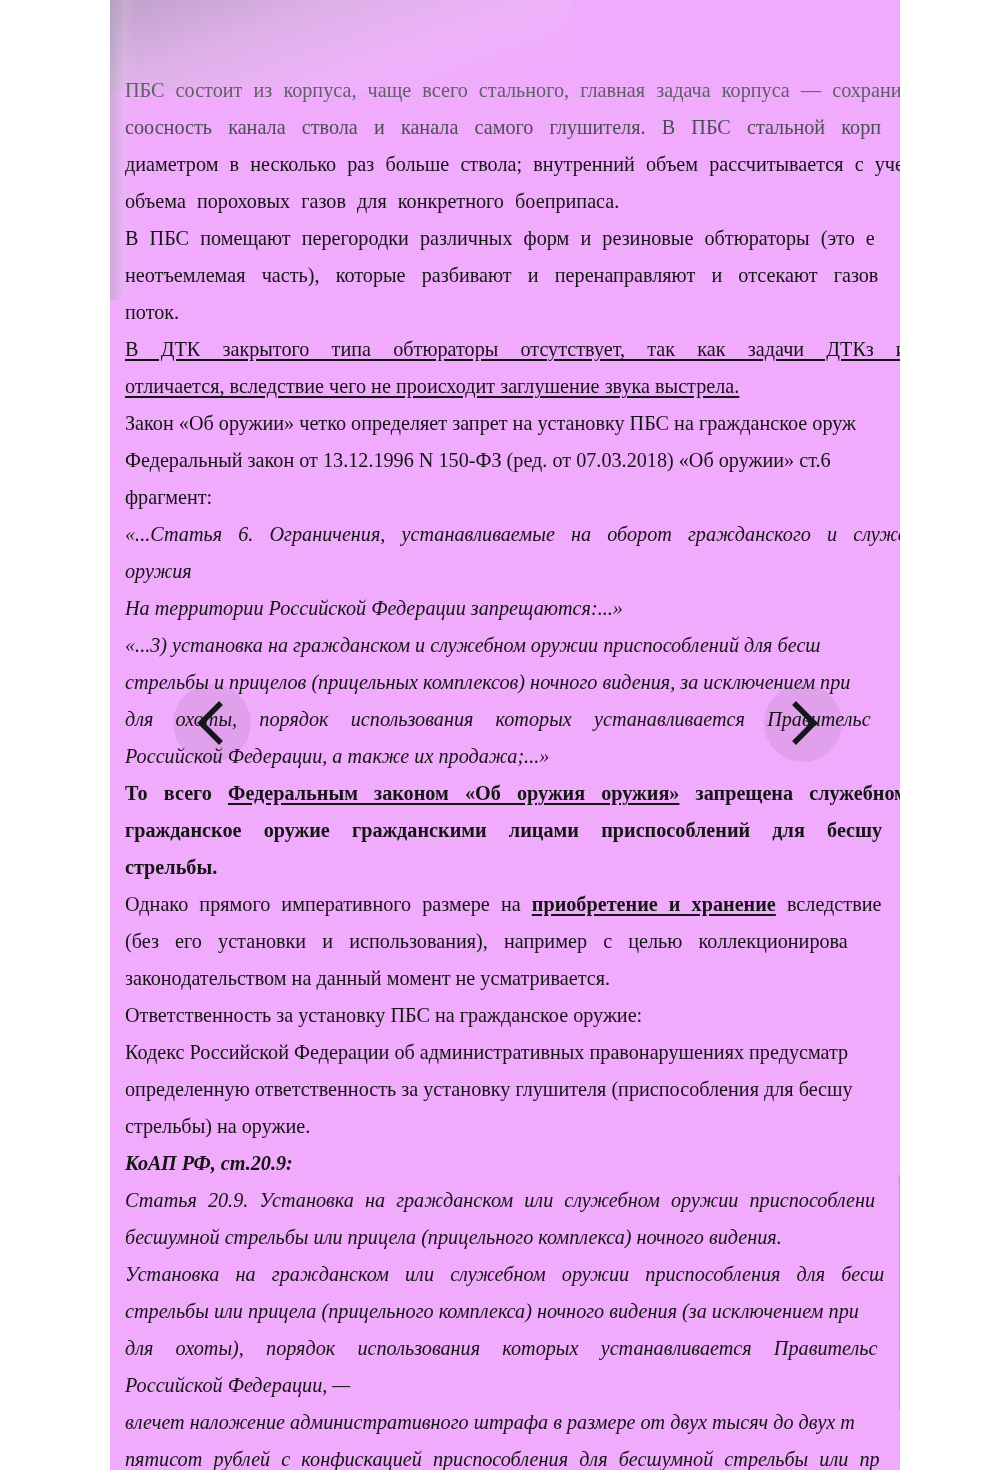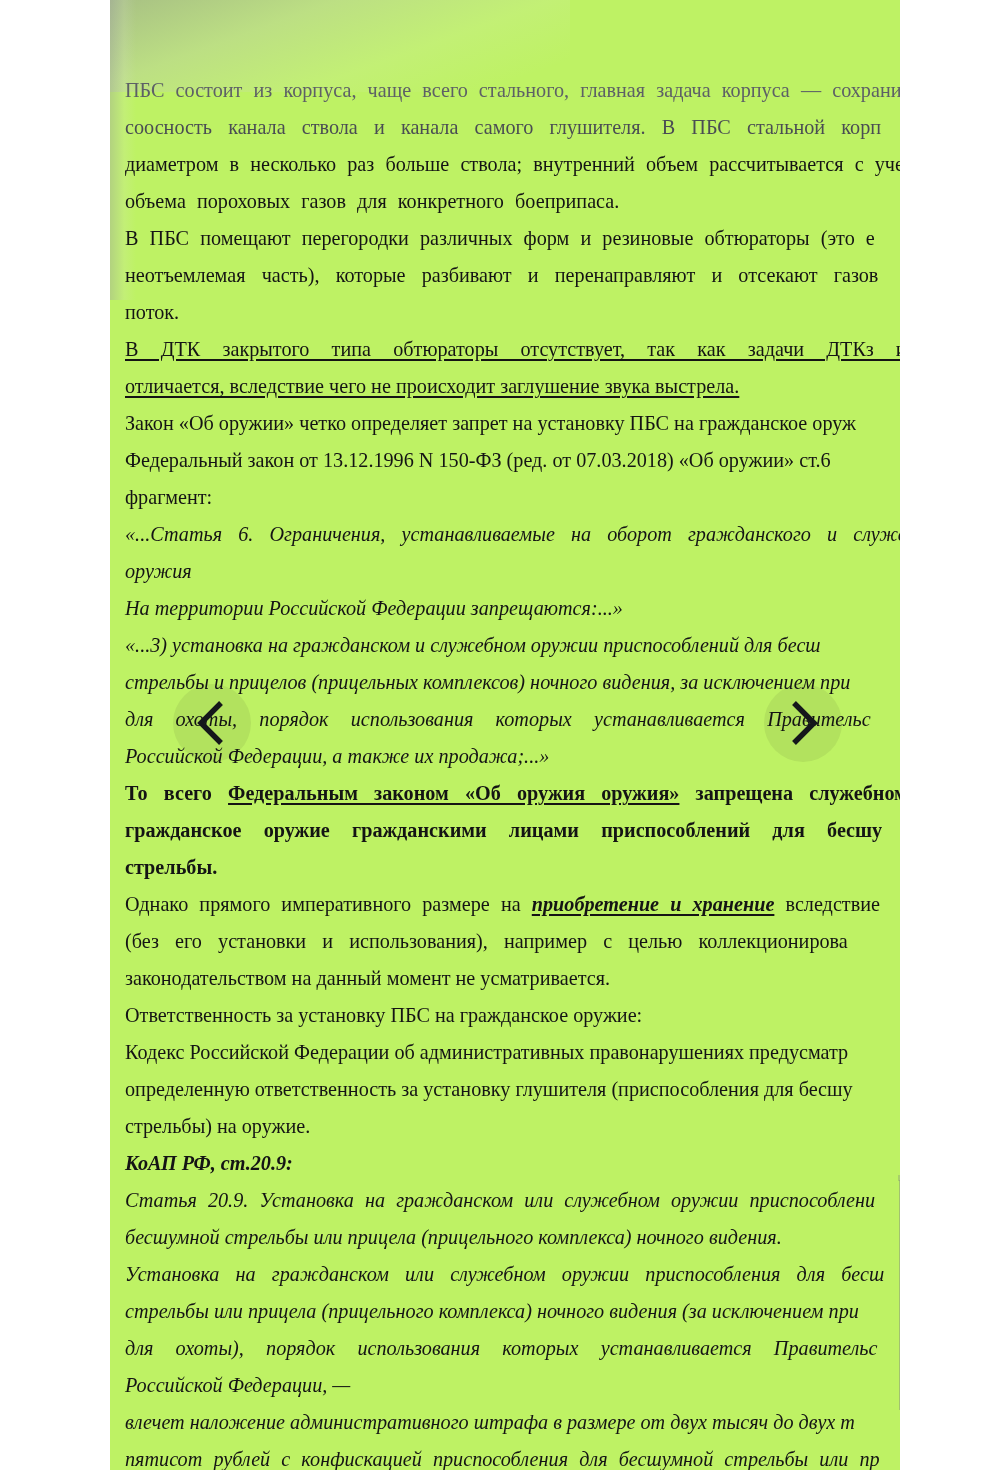--- a/index.html
+++ b/index.html
@@ -7,21 +7,21 @@
     width:1000px;height:1470px;
     background:#ffffff;
     font-family:"Liberation Serif","DejaVu Serif",serif;
     overflow:hidden;
     position:relative;
   }
   
   #page-sheet{
     position:absolute;
     left:110px; top:0; width:790px; height:1470px;
-    background:#bef264;
+    background:#f0abfc;
     overflow:hidden;
   }
   
   #scan-shadow-top{
     position:absolute;left:0;top:0;width:460px;height:92px;
     background:linear-gradient(160deg,rgba(150,152,158,.55) 0%,rgba(185,187,192,.34) 32%,rgba(225,226,230,.13) 62%,rgba(255,255,255,0) 88%);
     pointer-events:none;
   }
   #scan-shadow-left{
     position:absolute;left:0;top:0;width:26px;height:300px;
@@ -54,21 +54,21 @@
   }
   .p + .p{margin-top:0;}
   .gap-lg{margin-top:30px;}
 
   .faded{color:#5d6066;}       
   .faded2{color:#4a4d53;}
   b,.b{font-weight:700;}
   i,.i{font-style:italic;}
   .u{text-decoration:underline;text-underline-offset:3px;}
   .bi{font-weight:700;font-style:italic;}
-  .biu{font-weight:700;font-style:italic;text-decoration:underline;text-underline-offset:3px;}
+  .biu{font-weight:700;text-decoration:underline;text-underline-offset:3px;}
 
   .wide{word-spacing:.30em;}
   .wide2{word-spacing:.55em;}
   .wide3{word-spacing:.85em;}
 
   
   .nav-btn{
     position:absolute;
     width:78px;height:78px;border-radius:50%;
     background:rgba(16,18,22,.065);

